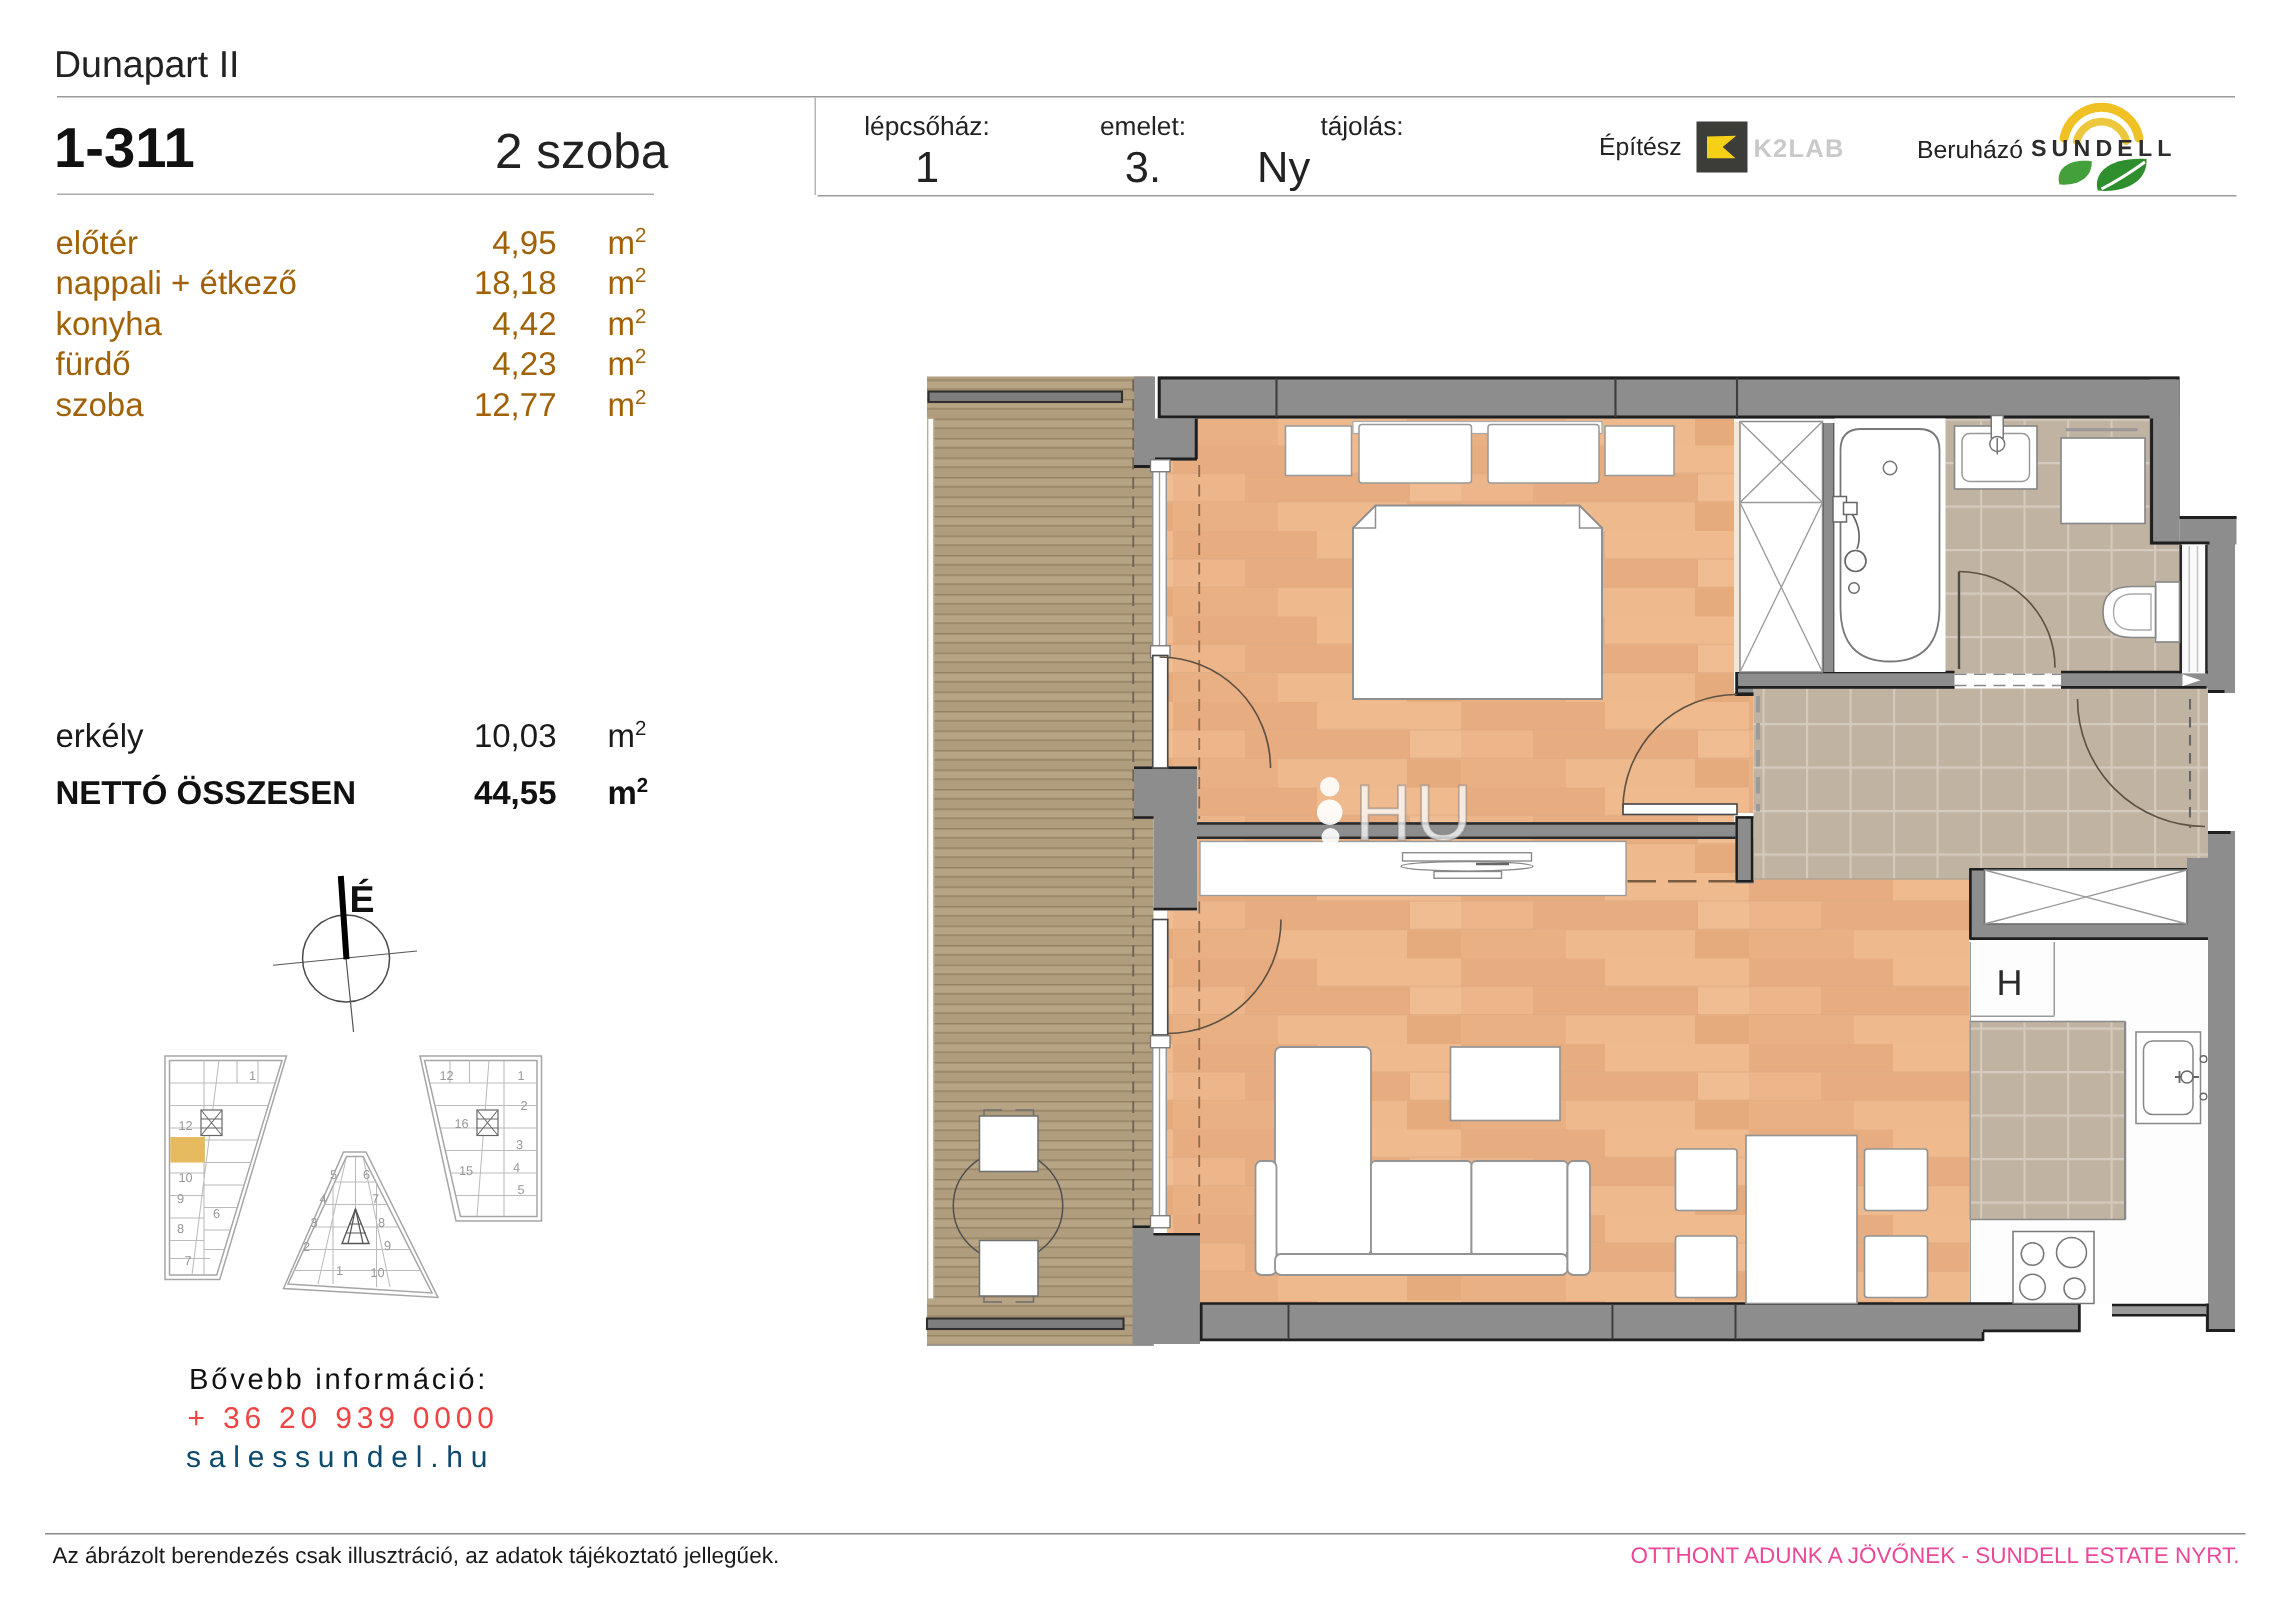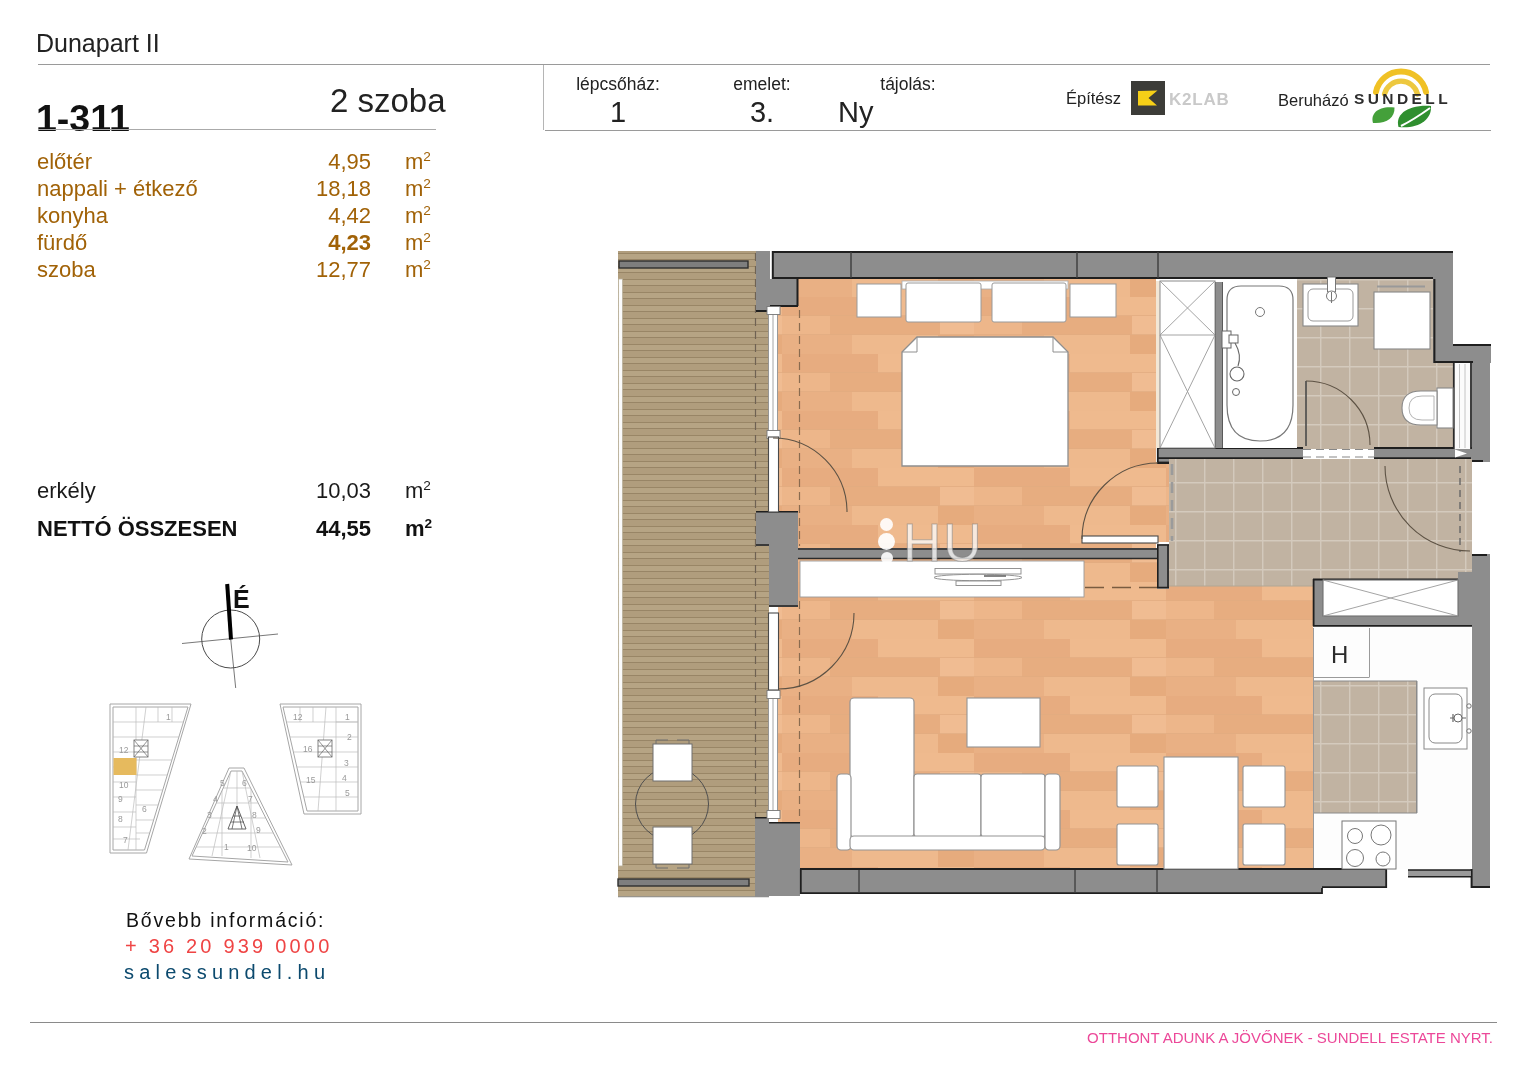--- a/index.html
+++ b/index.html
@@ -11,21 +11,21 @@
 sup{font-size:62%;vertical-align:super;}
 </style>
 </head>
 <body>
 <div id="page">
 
 <div class="abs" style="left:36px;top:29px;font-size:25px;color:#222;">Dunapart II</div>
 
 <div class="hline" style="left:38px;top:64px;width:1452px;"></div>
 
-<div class="abs" style="left:36px;top:77px;font-size:37.5px;font-weight:bold;color:#111;margin-top:20px;">1-311</div>
+<div class="abs" style="left:36px;top:77px;font-size:37.5px;font-weight:bold;color:#111;">1-311</div>
 
 <div class="abs" style="left:330px;top:82px;font-size:33px;color:#222;">2 szoba</div>
 
 <div class="hline" style="left:38px;top:129px;width:398px;background:#aaa;"></div>
 
 <div class="abs" style="left:0;top:149px;width:470px;font-size:22px;color:#a16207;">
 
   <div style="position:relative;height:27px;">
         <span style="position:absolute;left:37px;">előtér</span>
         <span style="position:absolute;right:99px;">4,95</span>
@@ -39,21 +39,21 @@
       </div>
 
   <div style="position:relative;height:27px;">
         <span style="position:absolute;left:37px;">konyha</span>
         <span style="position:absolute;right:99px;">4,42</span>
         <span style="position:absolute;left:405px;">m<sup>2</sup></span>
       </div>
 
   <div style="position:relative;height:27px;">
         <span style="position:absolute;left:37px;">fürdő</span>
-        <span style="position:absolute;right:99px;font-weight:bold;">4,23</span>
+        <span style="position:absolute;right:99px;">4,23</span>
         <span style="position:absolute;left:405px;">m<sup>2</sup></span>
       </div>
 
   <div style="position:relative;height:27px;">
         <span style="position:absolute;left:37px;">szoba</span>
         <span style="position:absolute;right:99px;">12,77</span>
         <span style="position:absolute;left:405px;">m<sup>2</sup></span>
       </div>
 </div>
 
@@ -107,20 +107,21 @@
   <path d="M 52.5 69 C 49 57 61 46.5 85 48 C 86 62 72 71 52.5 69 Z" fill="#2f8f2f"></path>
   <path d="M 55 68 C 65 63 77 55 84 50" fill="none" stroke="#fff" stroke-width="2"></path>
 </svg>
 
 <div class="abs" style="left:126px;top:909px;font-size:19.5px;font-weight:normal;letter-spacing:1.8px;color:#111;">Bővebb információ:</div>
 <div class="abs" style="left:125px;top:935px;font-size:20px;letter-spacing:3.2px;color:#ef4444;">+ 36 20 939 0000</div>
 <div class="abs" style="left:124px;top:961px;font-size:20px;letter-spacing:5.2px;color:#0c4a6e;">salessundel.hu</div>
 
 <div class="hline" style="left:30px;top:1022px;width:1467px;background:#8a8a8a;"></div>
 
+<div class="abs" style="left:35px;top:1029px;font-size:15px;color:#1a1a1a;">Az ábrázolt berendezés csak illusztráció, az adatok tájékoztató jellegűek.</div>
 
 <div class="abs" style="right:34px;top:1029px;font-size:15px;color:#ec4899;">OTTHONT ADUNK A JÖVŐNEK - SUNDELL ESTATE NYRT.</div>
 
 <svg class="abs" style="left:590px;top:240px;" width="937" height="680" viewBox="590 240 937 680">
 <defs>
   <pattern id="parq" x="590" y="240" width="192" height="57" patternUnits="userSpaceOnUse">
     <rect width="192" height="57" fill="#ecb489"></rect>
     <rect x="0" y="0" width="96" height="18.5" fill="#e7ac80"></rect>
     <rect x="96" y="0" width="96" height="18.5" fill="#efba8e"></rect>
     <rect x="0" y="19" width="48" height="18.5" fill="#edb68a"></rect>

